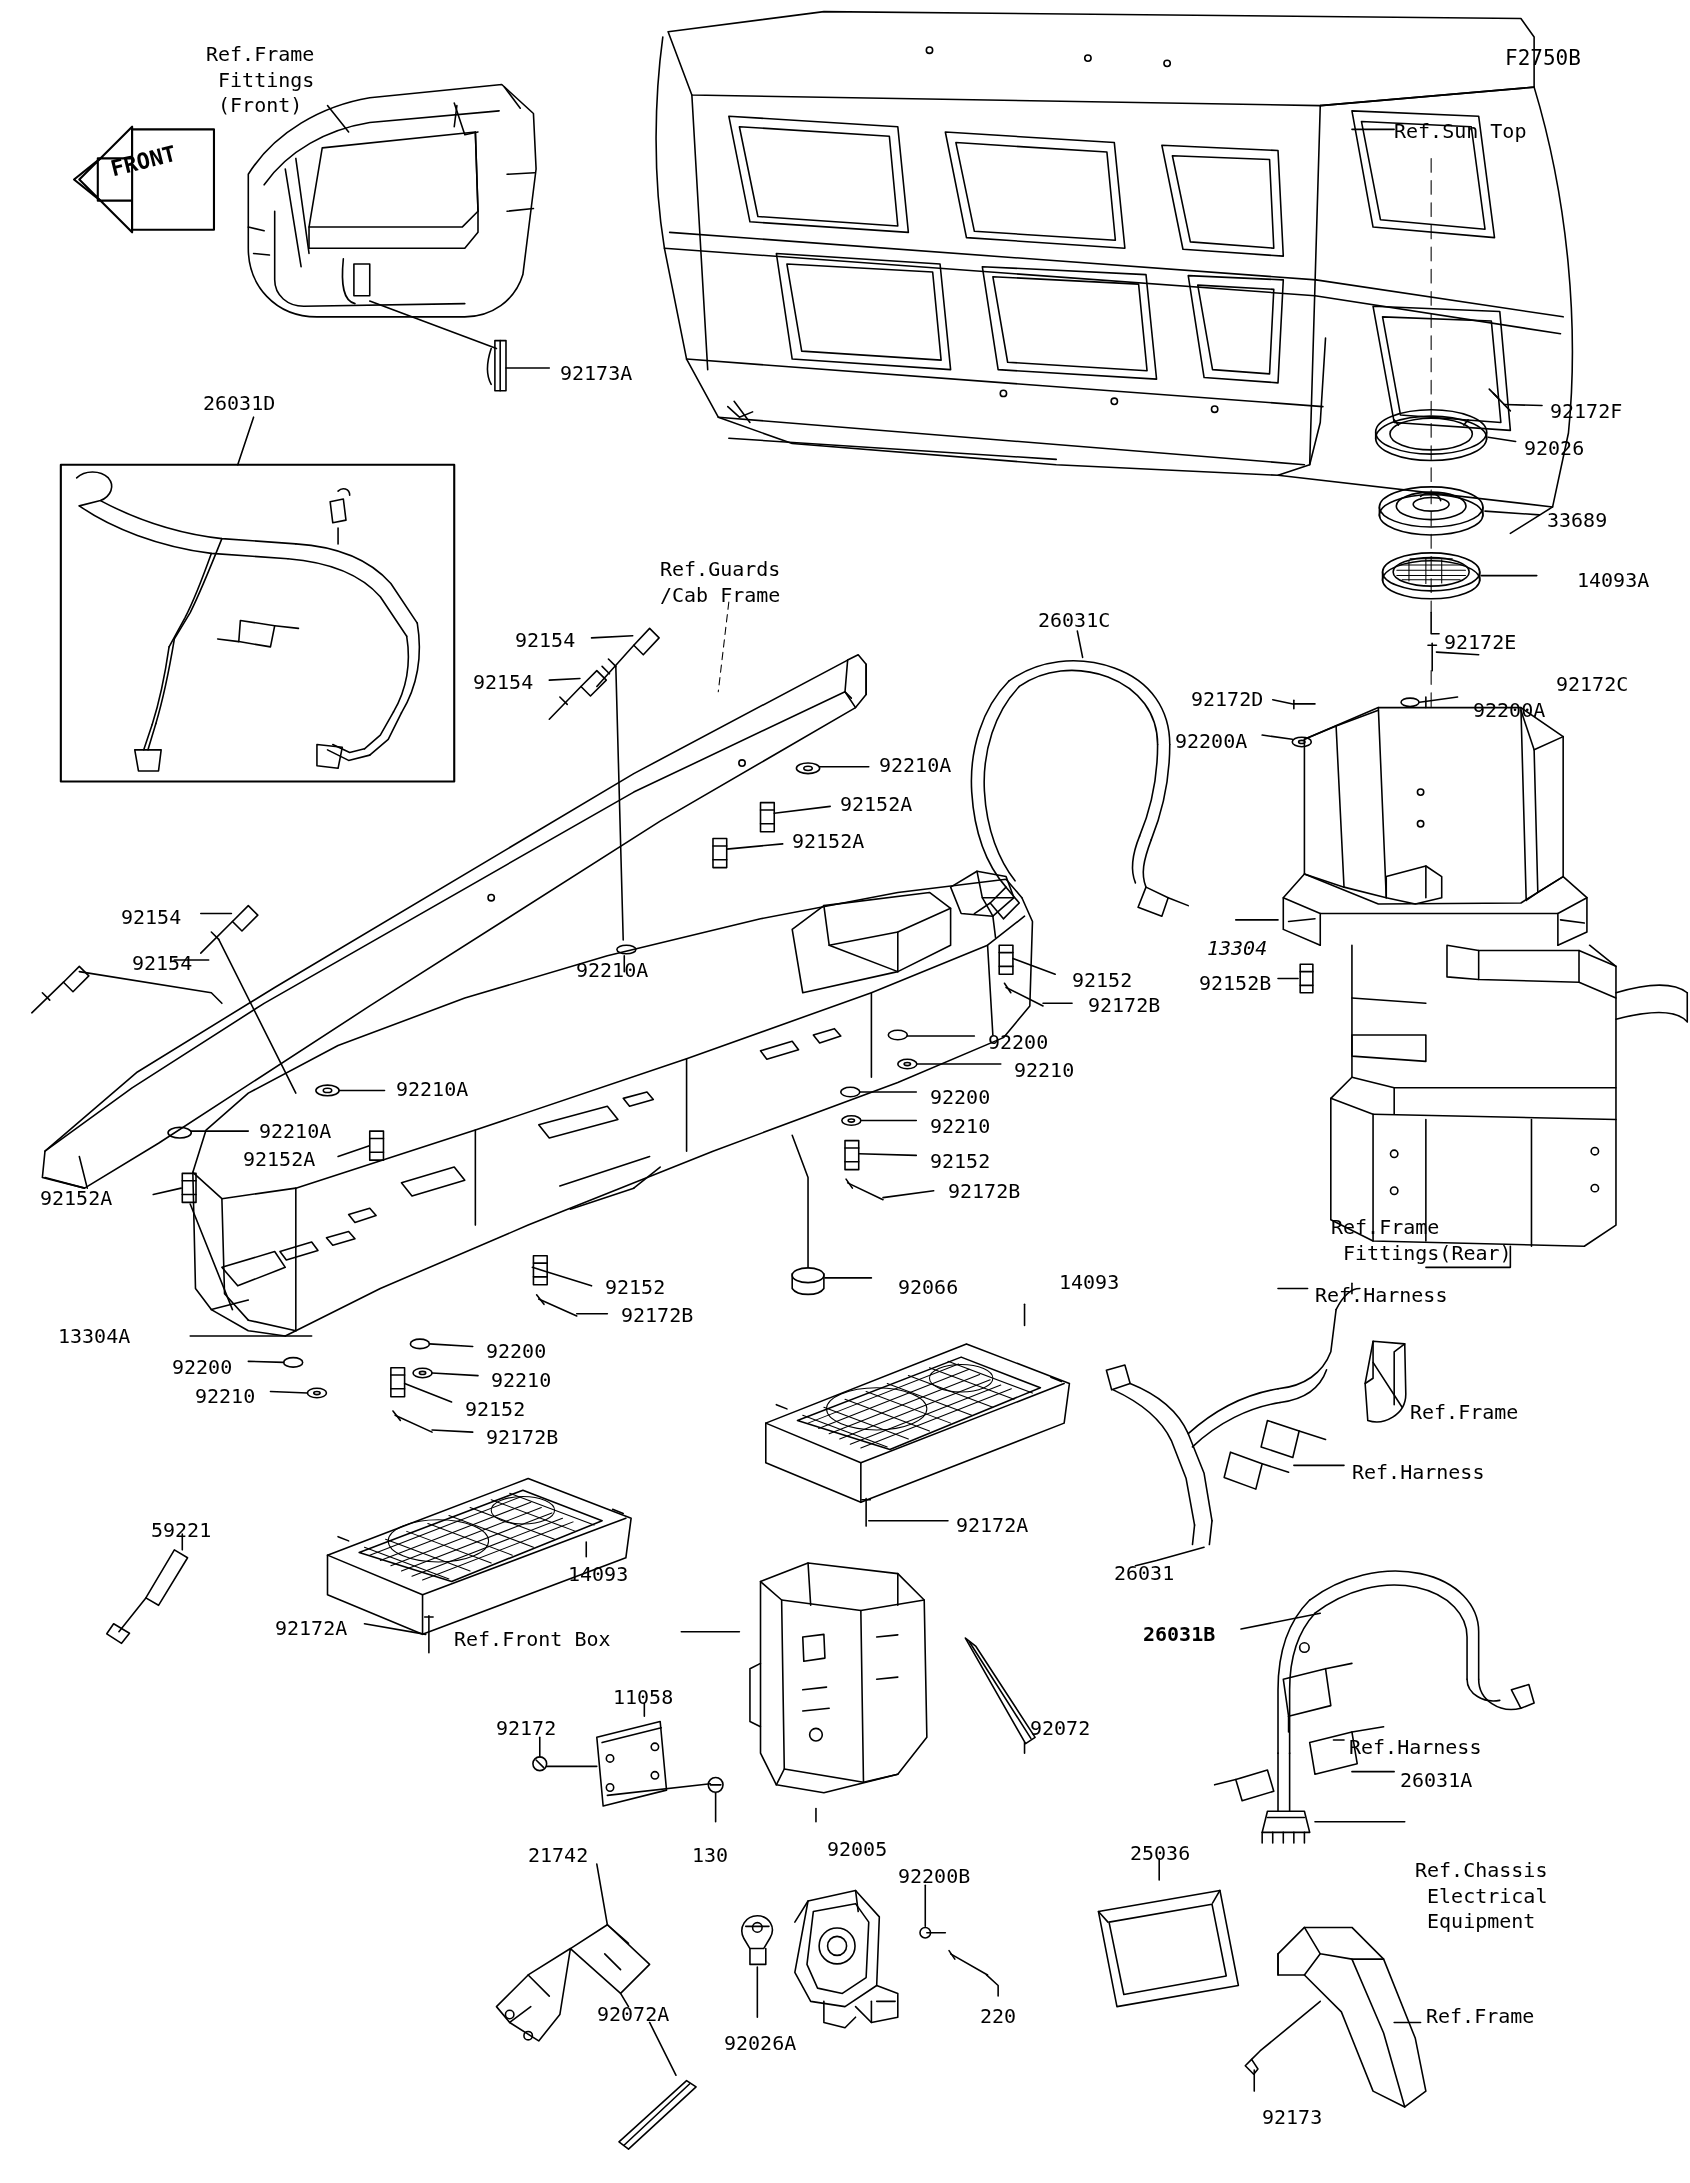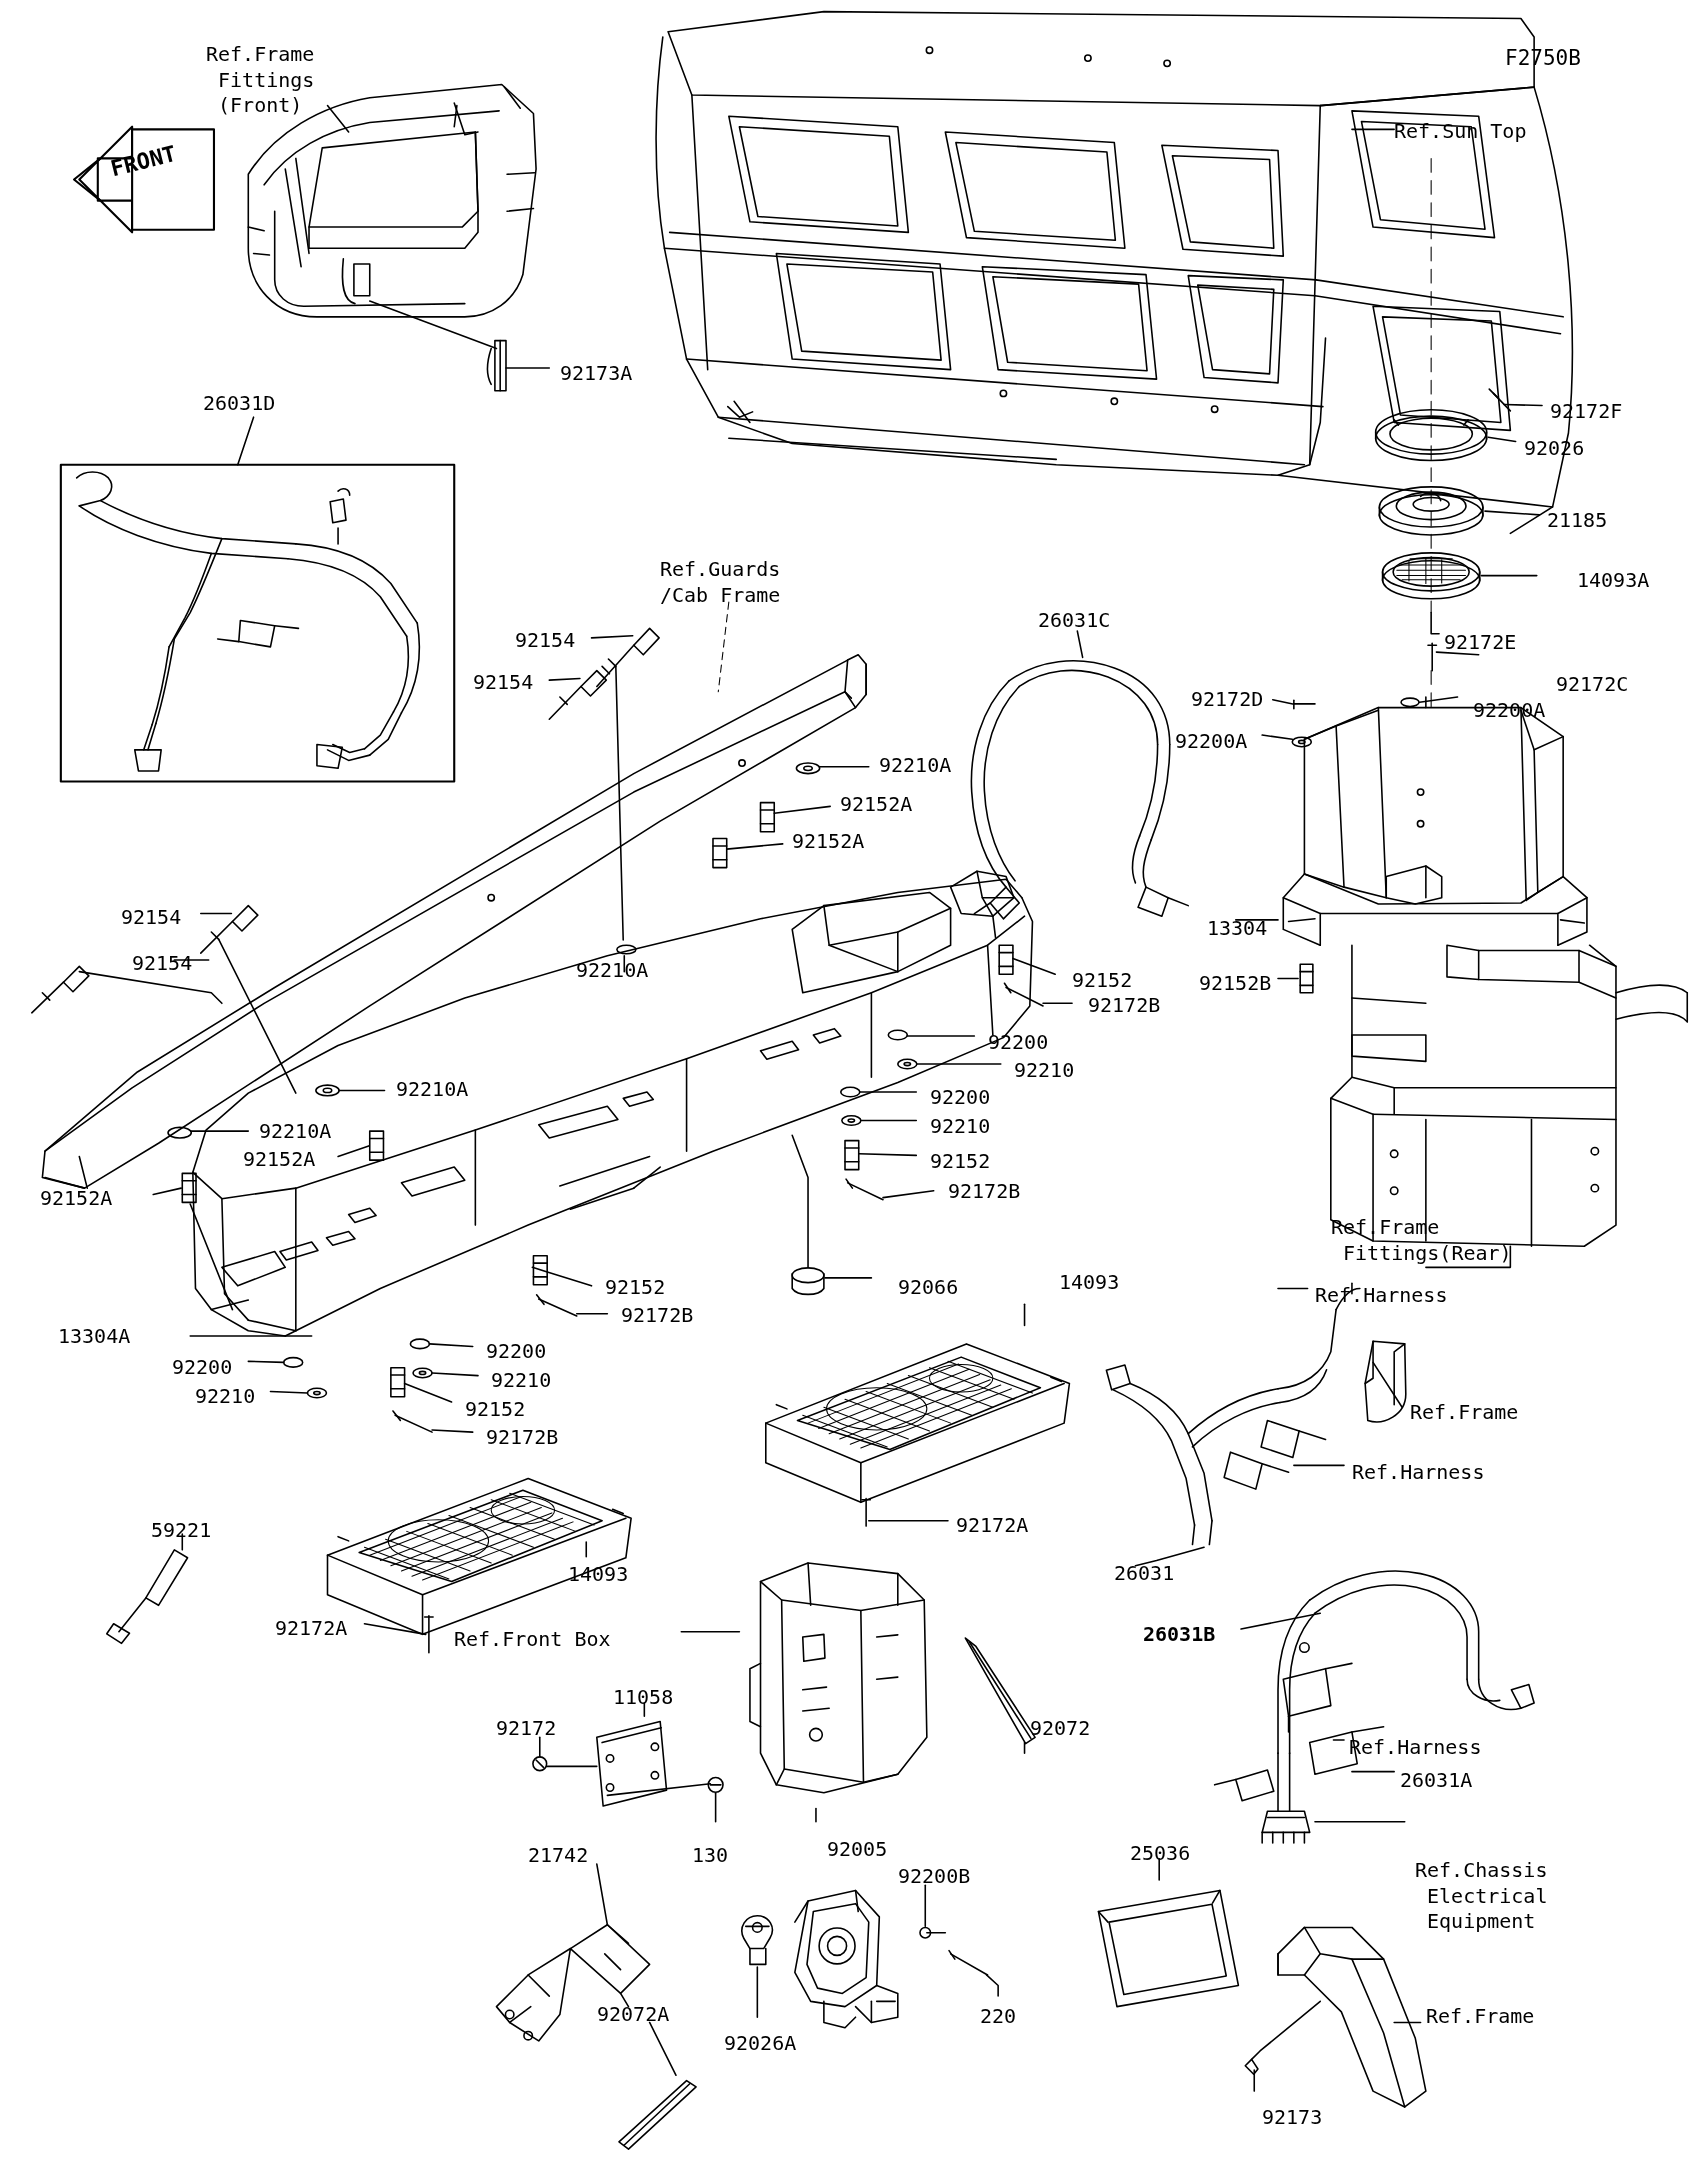--- a/index.html
+++ b/index.html
@@ -791,35 +791,35 @@
   <div class="lbl" style="left:1349px; top:1735px;">Ref.Harness</div>
   <div class="lbl" style="left:1415px; top:1858px;">Ref.Chassis
  Electrical
  Equipment</div>
   <div class="lbl" style="left:1426px; top:2004px;">Ref.Frame</div>
 
   <div class="lbl" style="left:560px; top:361px;">92173A</div>
   <div class="lbl" style="left:203px; top:391px;">26031D</div>
   <div class="lbl" style="left:1550px; top:399px;">92172F</div>
   <div class="lbl" style="left:1524px; top:436px;">92026</div>
-  <div class="lbl" style="left:1547px; top:508px;">21185</div>
+  <div class="lbl" style="left:1547px; top:508px;">33689</div>
   <div class="lbl" style="left:1545px; top:568px;margin-left:32px;">14093A</div>
   <div class="lbl" style="left:1444px; top:630px;">92172E</div>
   <div class="lbl" style="left:515px; top:628px;">92154</div>
   <div class="lbl" style="left:1556px; top:664px;margin-top:8px;">92172C</div>
   <div class="lbl" style="left:1038px; top:608px;">26031C</div>
   <div class="lbl" style="left:473px; top:670px;">92154</div>
   <div class="lbl" style="left:1191px; top:687px;">92172D</div>
   <div class="lbl" style="left:1473px; top:698px;">92200A</div>
   <div class="lbl" style="left:1175px; top:729px;">92200A</div>
   <div class="lbl" style="left:879px; top:753px;">92210A</div>
   <div class="lbl" style="left:840px; top:792px;">92152A</div>
   <div class="lbl" style="left:792px; top:829px;">92152A</div>
   <div class="lbl" style="left:121px; top:905px;">92154</div>
-  <div class="lbl" style="left:1207px; top:916px;">13304</div>
+  <div class="lbl" style="left:1207px; top:936px;font-style:italic;">13304</div>
   <div class="lbl" style="left:576px; top:958px;">92210A</div>
   <div class="lbl" style="left:1072px; top:968px;">92152</div>
   <div class="lbl" style="left:1199px; top:971px;">92152B</div>
   <div class="lbl" style="left:132px; top:951px;">92154</div>
   <div class="lbl" style="left:1088px; top:993px;">92172B</div>
   <div class="lbl" style="left:988px; top:1030px;">92200</div>
   <div class="lbl" style="left:1014px; top:1058px;">92210</div>
   <div class="lbl" style="left:396px; top:1077px;">92210A</div>
   <div class="lbl" style="left:930px; top:1085px;">92200</div>
   <div class="lbl" style="left:930px; top:1114px;">92210</div>

